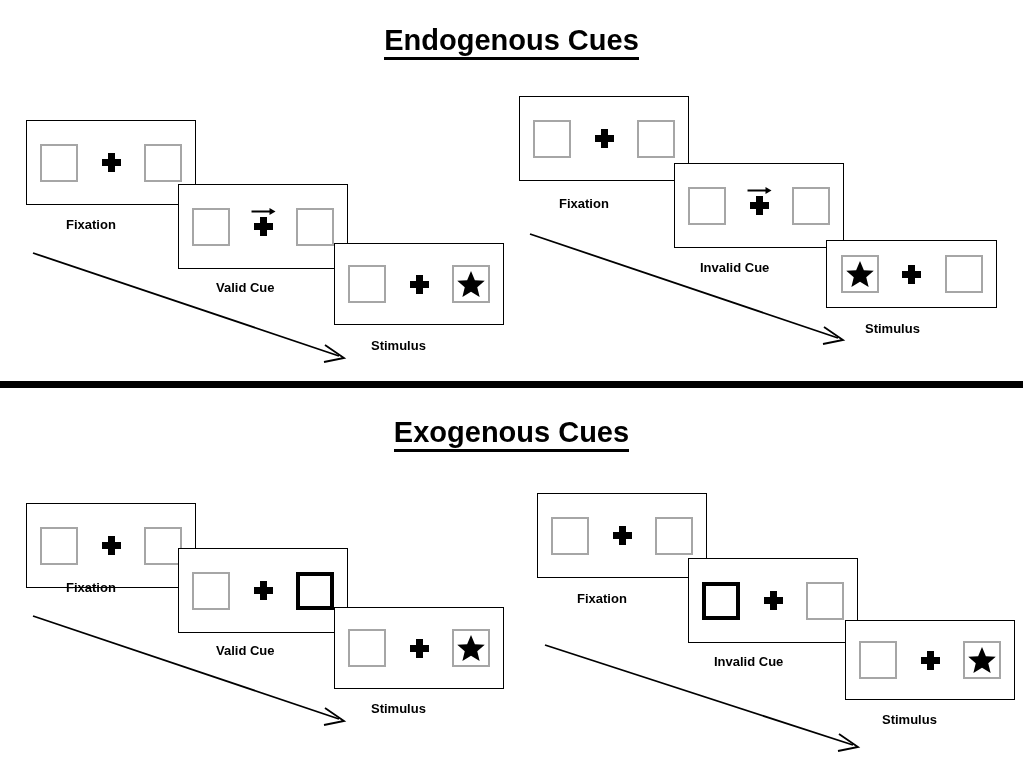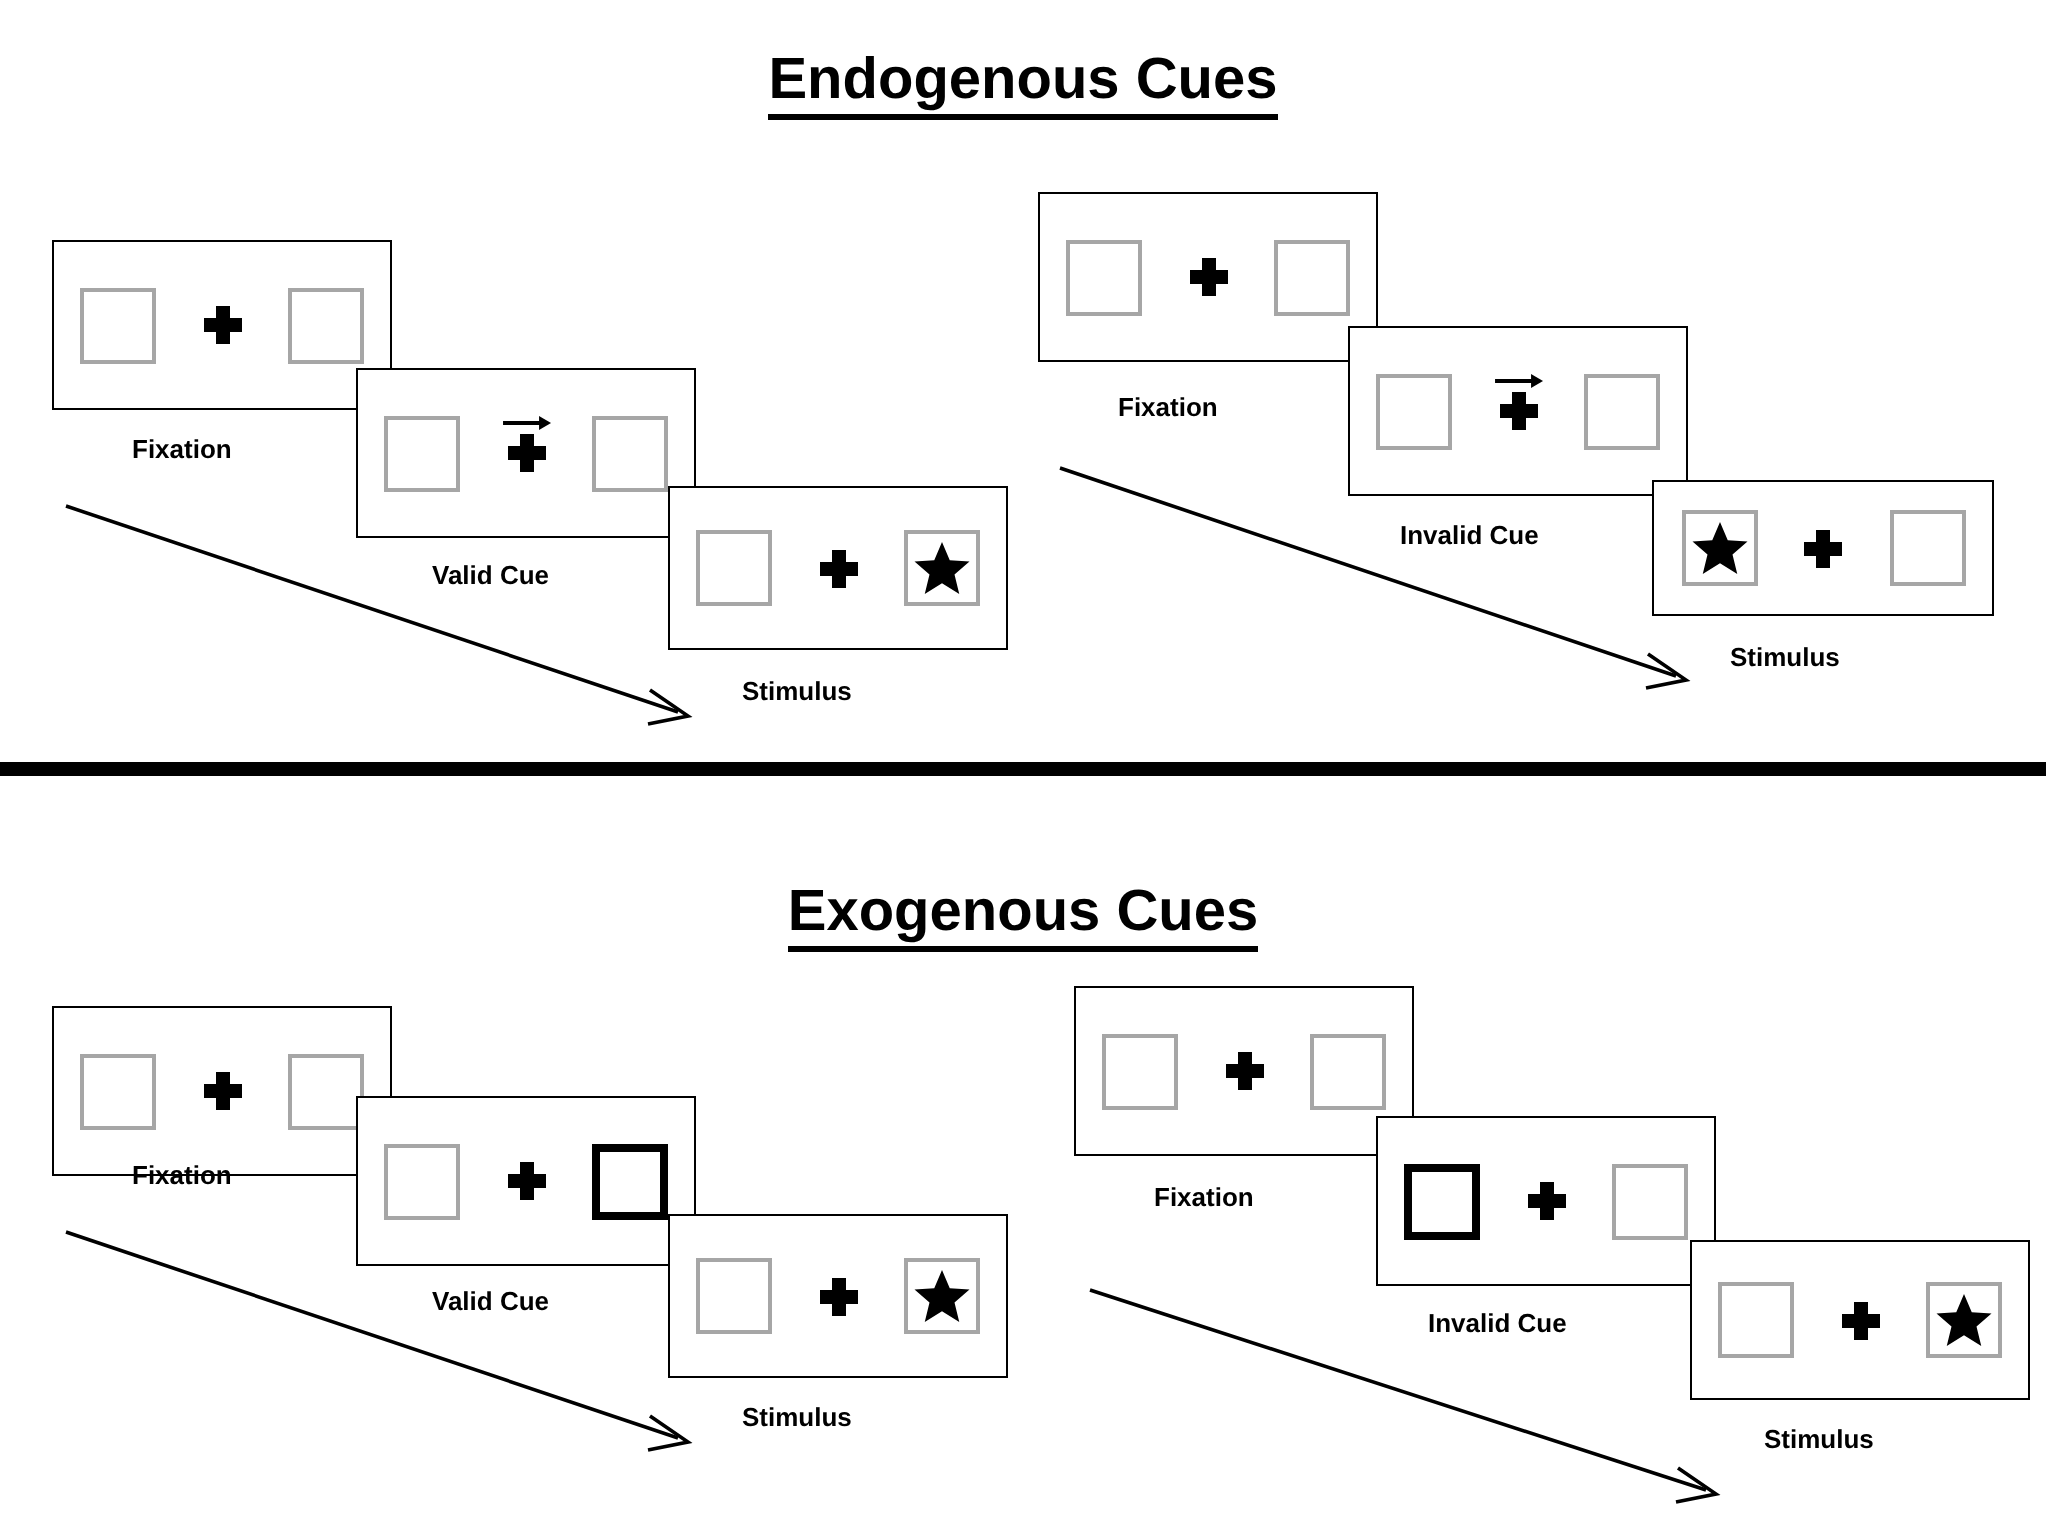--- a/index.html
+++ b/index.html
@@ -30,21 +30,21 @@
     font-size: 29px;
     font-weight: bold;
     letter-spacing: 0px;
     color: #000;
   }
   .section-title span {
     border-bottom: 3px solid #000;
     padding-bottom: 1px;
   }
   #title-endogenous { top: 24px; left: 0; }
-  #title-exogenous  { top: 440px; left: 0; }
+  #title-exogenous  { top: 416px; left: 0; }
 
   
   #divider {
     position: absolute;
     left: 0;
     top: 381px;
     width: 1023px;
     height: 7px;
     background: #000;
   }

